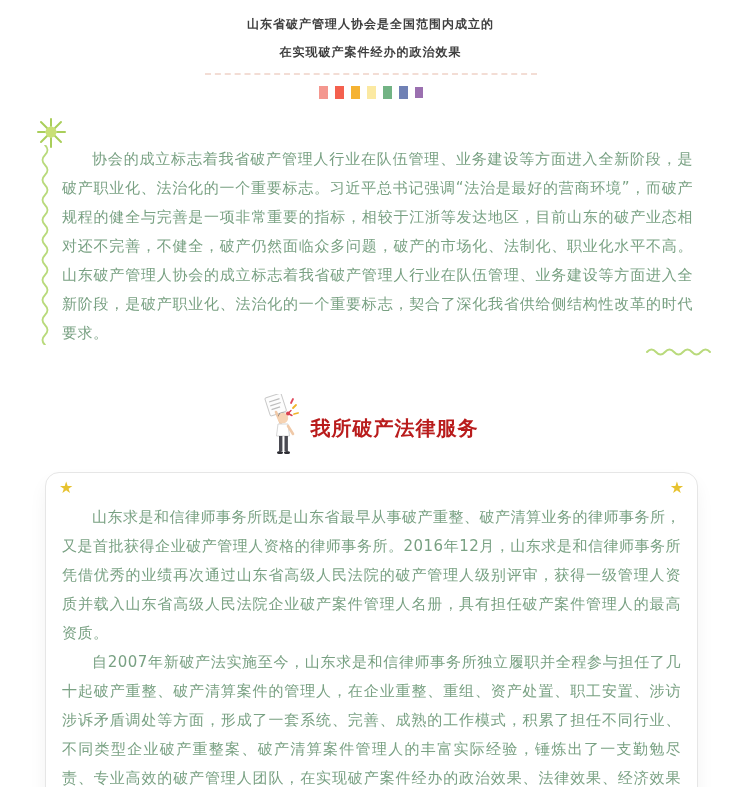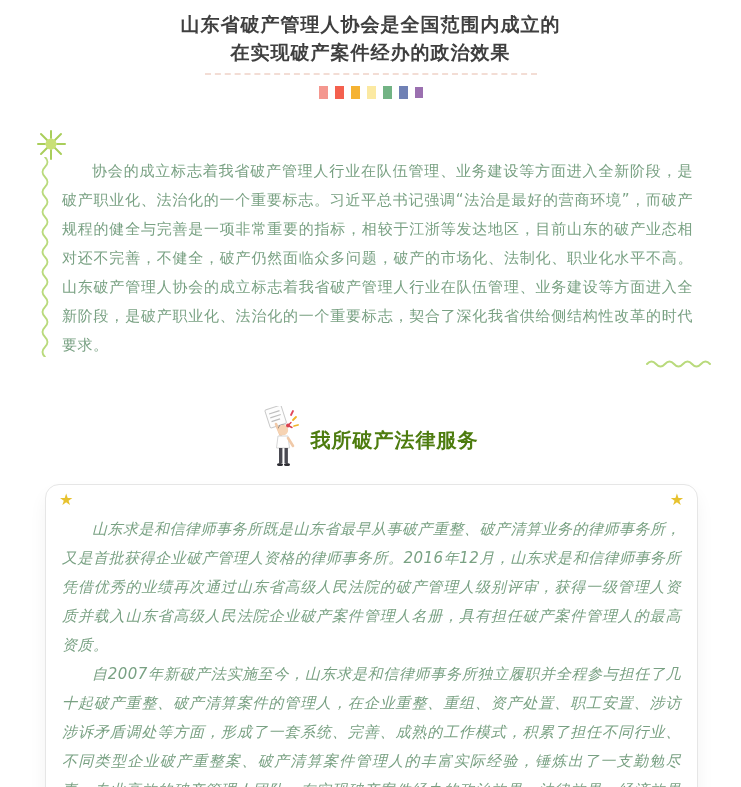--- a/index.html
+++ b/index.html
@@ -13,21 +13,21 @@
     position:relative;
     width:741px;
     min-height:787px;
     background:#ffffff;
     overflow:hidden;
   }
   
   .title {
     margin:10px 0 0;
     text-align:center;
-    font-size:19px;
+    font-size:12px;
     line-height:28px;
     font-weight:600;
     color:#3f3f3f;
     letter-spacing:1px;
   }
   .title .tl { display:block; }
   .dash-divider {
     width:332px;
     height:0;
     margin:7px auto 0;
@@ -40,21 +40,21 @@
     align-items:center;
     gap:7px;
     margin-top:10px;
     height:14px;
   }
   .squares .sq { display:inline-block; width:9px; height:13px; }
   .squares .sq:last-child { width:8px; height:11px; }
   
   .intro {
     position:relative;
-    margin-top:58px;
+    margin-top:46px;
     padding:0 48px 0 62px;
   }
   .intro p {
     margin:0;
     color:#79a183;
     font-size:15px;
     line-height:29px;
     text-align:justify;
     text-indent:2em;
     letter-spacing:0.5px;
@@ -85,21 +85,21 @@
     margin-top:52px;
     display:flex;
     justify-content:center;
     align-items:center;
   }
   .person { width:42px; height:62px; margin-right:6px; margin-top:-6px; }
   .section-header h2 {
     margin:0;
     font-size:20px;
     font-weight:700;
-    color:#4d7c0f;
+    color:#b91c1c;
     letter-spacing:1px;
   }
   
   .box {
     position:relative;
     width:653px;
     margin:16px auto 0 45px;
     border:1px solid #e6e6e6;
     border-radius:14px;
     padding:30px 16px 28px;
@@ -107,21 +107,20 @@
     box-shadow:0 10px 18px rgba(0,0,0,0.05);
   }
   .box p {
     margin:0;
     color:#79a183;
     font-size:15px;
     line-height:29px;
     text-align:justify;
     text-indent:2em;
     letter-spacing:0.5px;
-    font-style:italic;
   }
   .star {
     position:absolute;
     top:7px;
     font-size:16px;
     line-height:16px;
     color:#e7c22f;
   }
   .star-l { left:13px; }
   .star-r { right:13px; }

